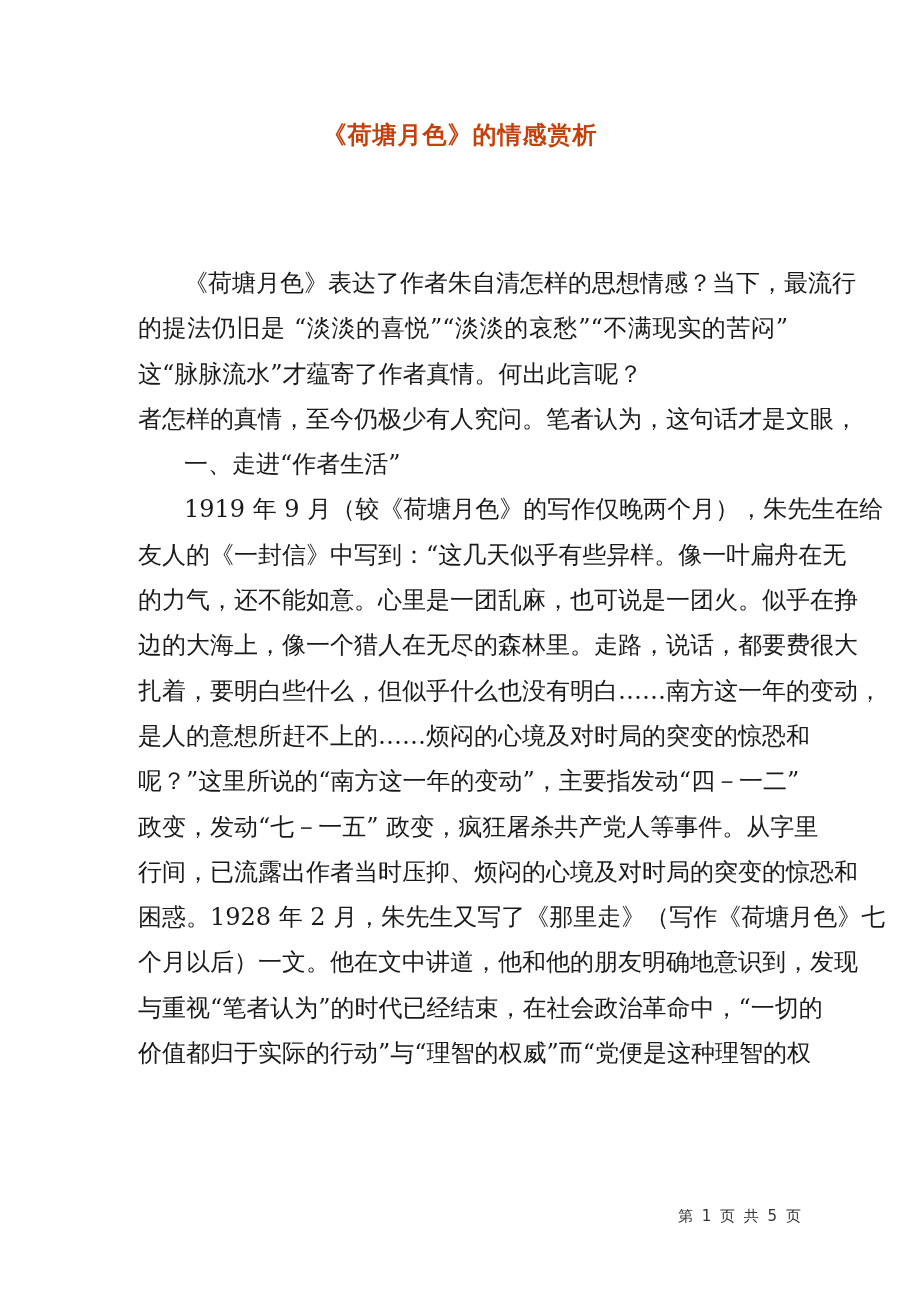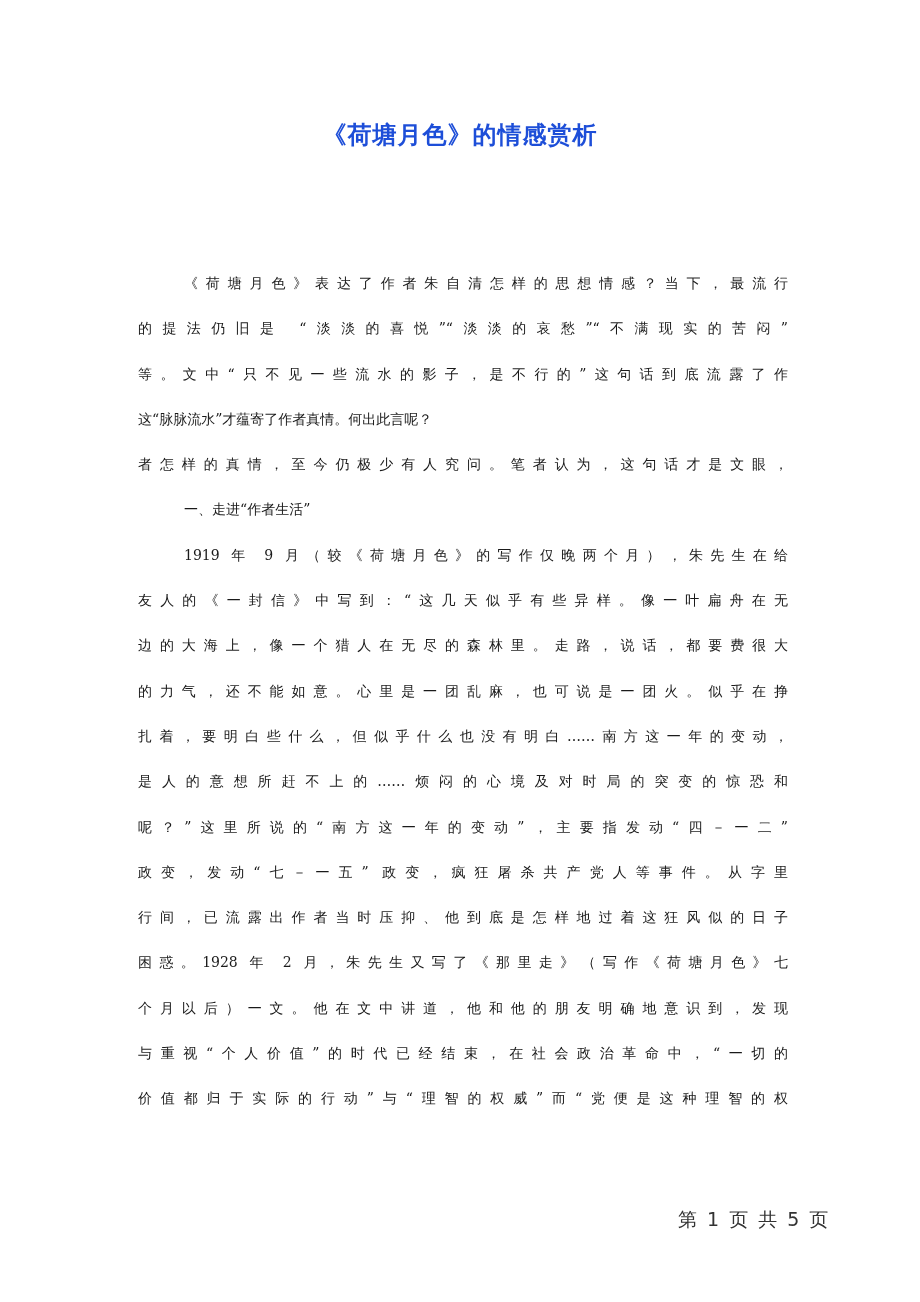--- a/index.html
+++ b/index.html
@@ -23,84 +23,83 @@
       background: #ffffff;
     }
     .title {
       position: absolute;
       top: 117px;
       left: 0;
       width: 920px;
       text-align: center;
       font-size: 24px;
       font-weight: bold;
-      color: #1d4ed8;
+      color: #c2410c;
       letter-spacing: 1px;
       line-height: 36px;
       margin: 0;
     }
     .body-text {
       position: absolute;
       left: 138px;
       top: 266px;
       width: 650px;
     }
     .line {
       height: 45.3px;
       line-height: 34px;
-      font-size: 14px;
+      font-size: 24px;
       white-space: nowrap;
       text-align: justify;
       text-align-last: justify;
       overflow: visible;
     }
     .line.last {
       text-align-last: left;
     }
     .line.indent {
       padding-left: 46px;
     }
     .line.indent.last {
       text-align-last: left;
     }
     .footer {
       position: absolute;
       top: 1207px;
       left: 678px;
-      font-size: 19px;
+      font-size: 15px;
       color: #333333;
       letter-spacing: 2px;
       font-family: "DejaVu Sans", "Liberation Sans", sans-serif;
     }
   </style>
 </head>
 <body>
 
 <div class="page">
   <h1 class="title">《荷塘月色》的情感赏析</h1>
 
   <div class="body-text">
 
     <div class="line indent">《荷塘月色》表达了作者朱自清怎样的思想情感？当下，最流行</div>
     <div class="line">的提法仍旧是 “淡淡的喜悦”“淡淡的哀愁”“不满现实的苦闷”</div>
-    <div class="line">等。文中“只不见一些流水的影子，是不行的”这句话到底流露了作</div>
     <div class="line last">这“脉脉流水”才蕴寄了作者真情。何出此言呢？</div>
     <div class="line">者怎样的真情，至今仍极少有人究问。笔者认为，这句话才是文眼，</div>
 
     <div class="line indent last">一、走进“作者生活”</div>
 
     <div class="line indent">1919 年 9 月（较《荷塘月色》的写作仅晚两个月），朱先生在给</div>
     <div class="line">友人的《一封信》中写到：“这几天似乎有些异样。像一叶扁舟在无</div>
+    <div class="line">的力气，还不能如意。心里是一团乱麻，也可说是一团火。似乎在挣</div>
     <div class="line">边的大海上，像一个猎人在无尽的森林里。走路，说话，都要费很大</div>
-    <div class="line">的力气，还不能如意。心里是一团乱麻，也可说是一团火。似乎在挣</div>
     <div class="line">扎着，要明白些什么，但似乎什么也没有明白……南方这一年的变动，</div>
     <div class="line">是人的意想所赶不上的……烦闷的心境及对时局的突变的惊恐和</div>
     <div class="line">呢？”这里所说的“南方这一年的变动”，主要指发动“四－一二”</div>
     <div class="line">政变，发动“七－一五” 政变，疯狂屠杀共产党人等事件。从字里</div>
-    <div class="line">行间，已流露出作者当时压抑、他到底是怎样地过着这狂风似的日子</div>
+    <div class="line">行间，已流露出作者当时压抑、烦闷的心境及对时局的突变的惊恐和</div>
     <div class="line">困惑。1928 年 2 月，朱先生又写了《那里走》（写作《荷塘月色》七</div>
     <div class="line">个月以后）一文。他在文中讲道，他和他的朋友明确地意识到，发现</div>
-    <div class="line">与重视“个人价值”的时代已经结束，在社会政治革命中，“一切的</div>
+    <div class="line">与重视“笔者认为”的时代已经结束，在社会政治革命中，“一切的</div>
     <div class="line">价值都归于实际的行动”与“理智的权威”而“党便是这种理智的权</div>
   </div>
 
   <div class="footer">第 1 页 共 5 页</div>
 </div>
 
 </body></html>

